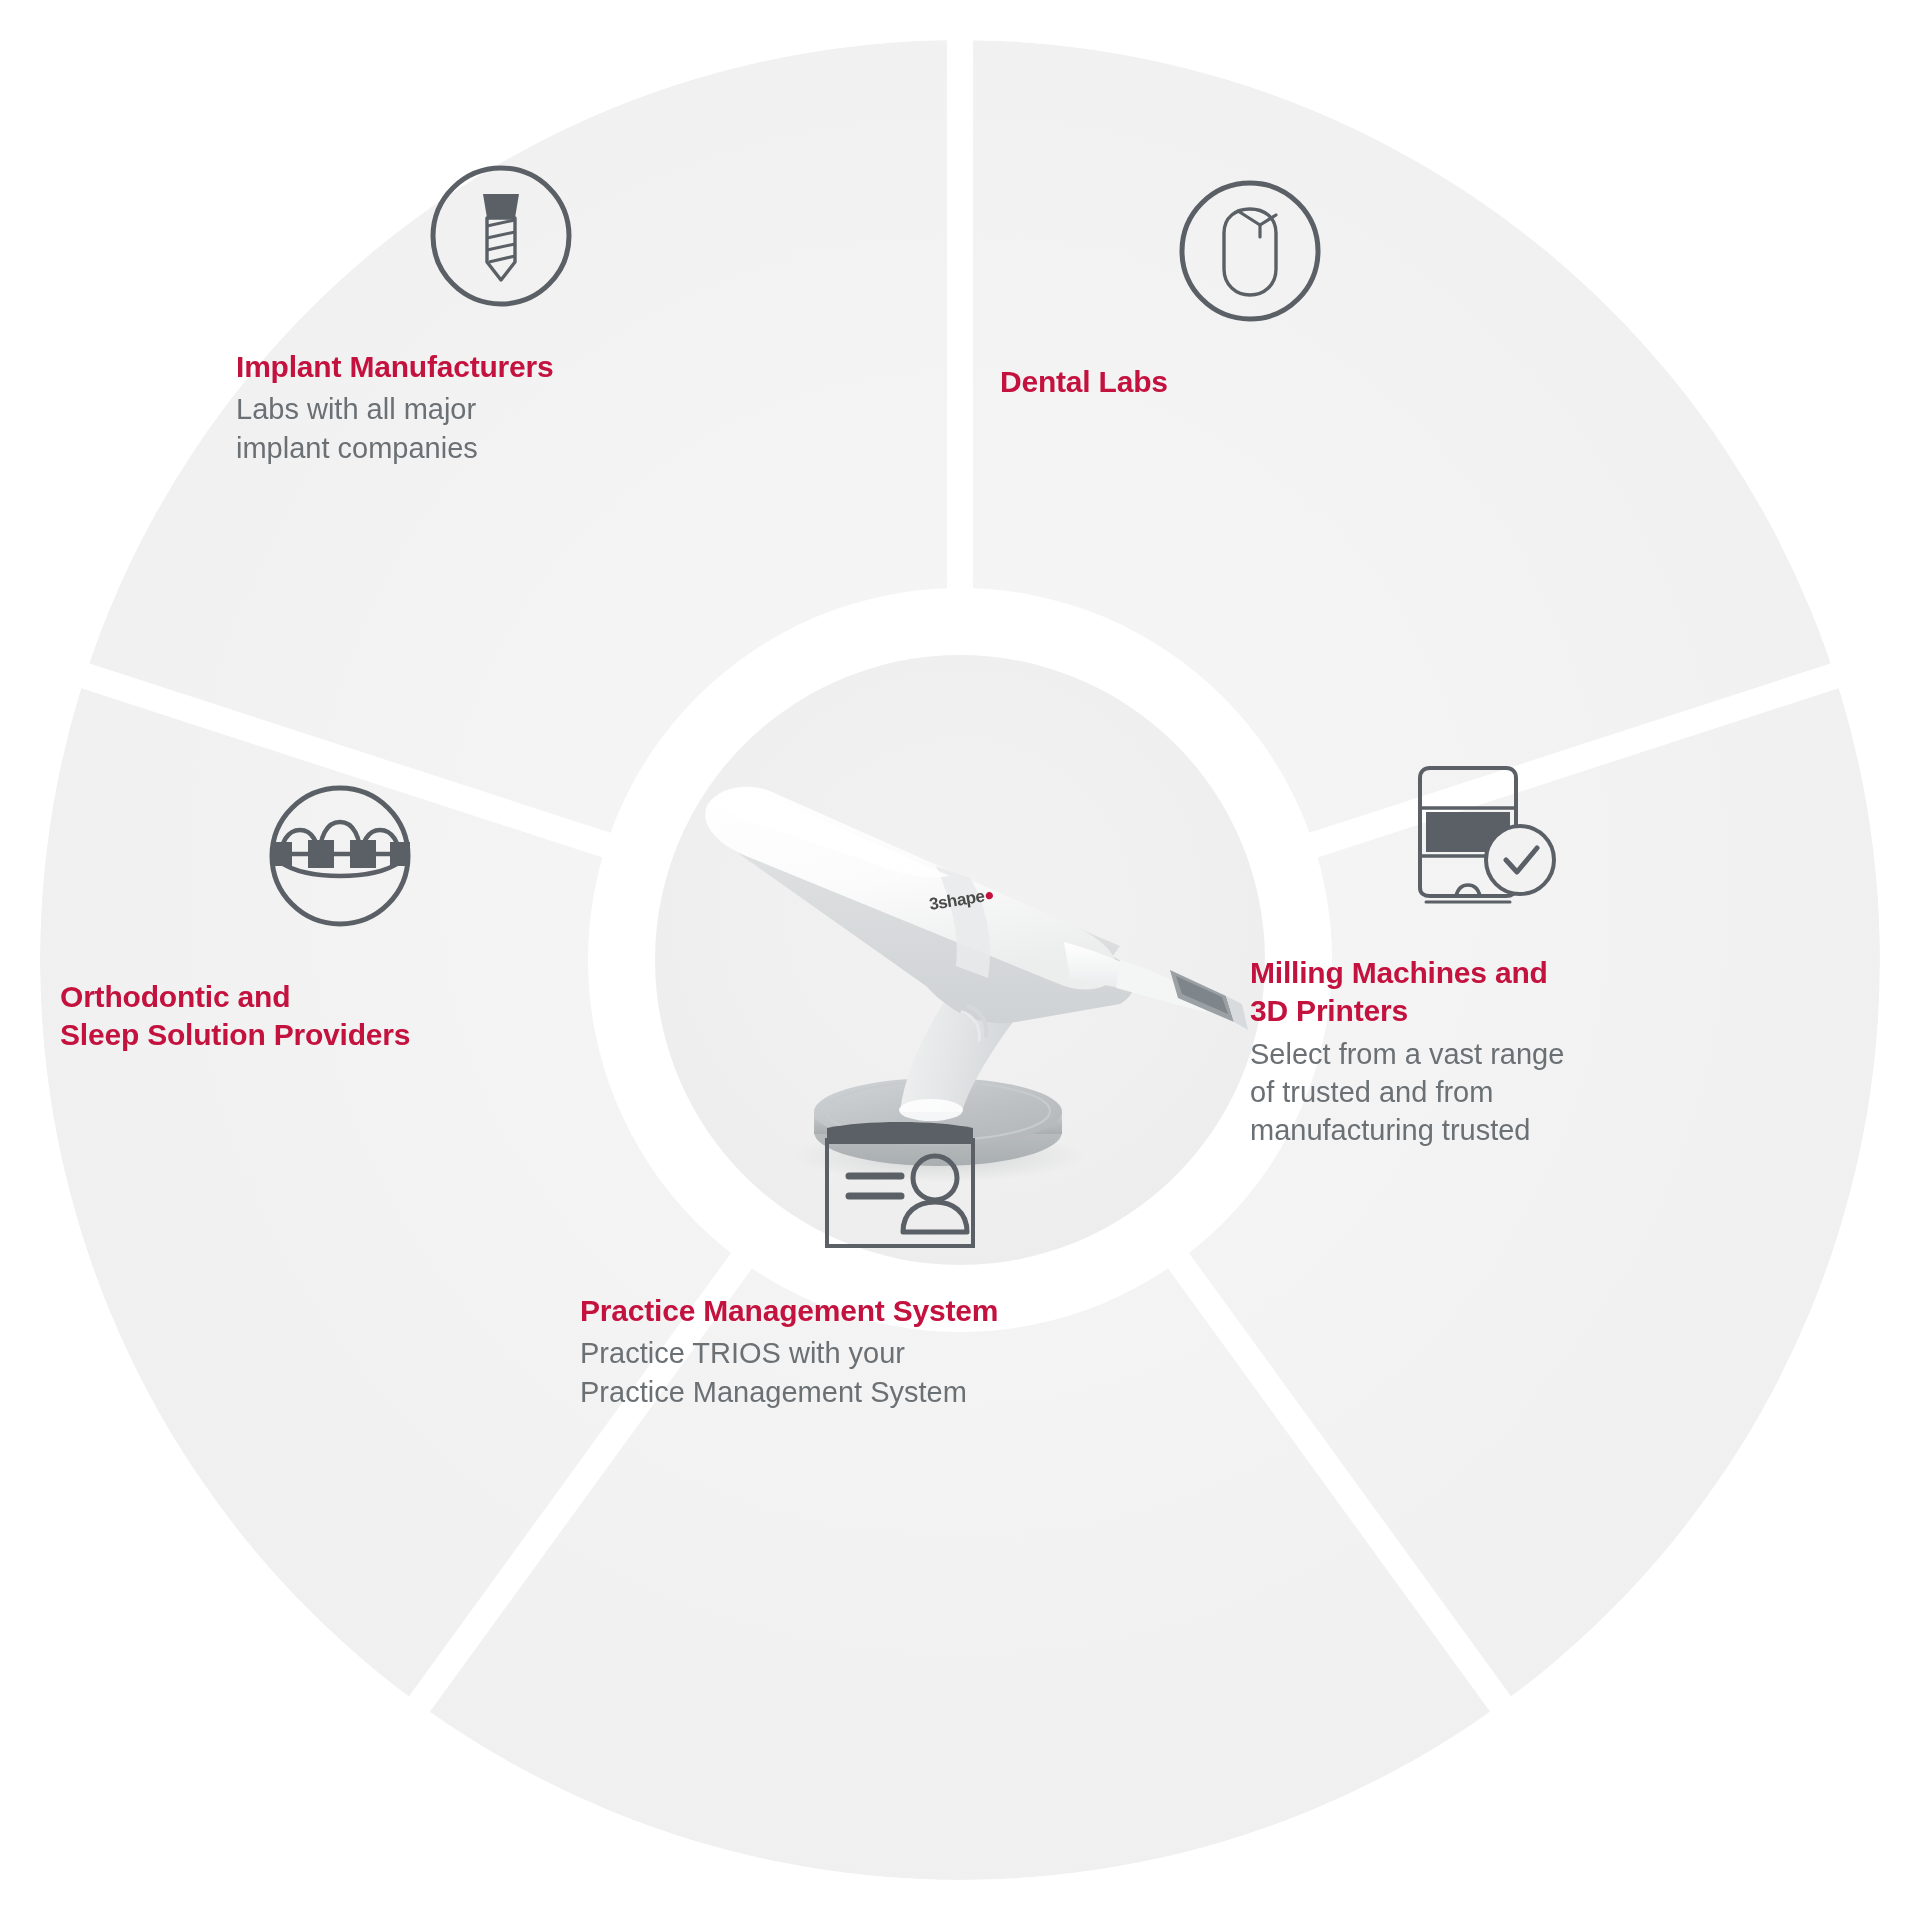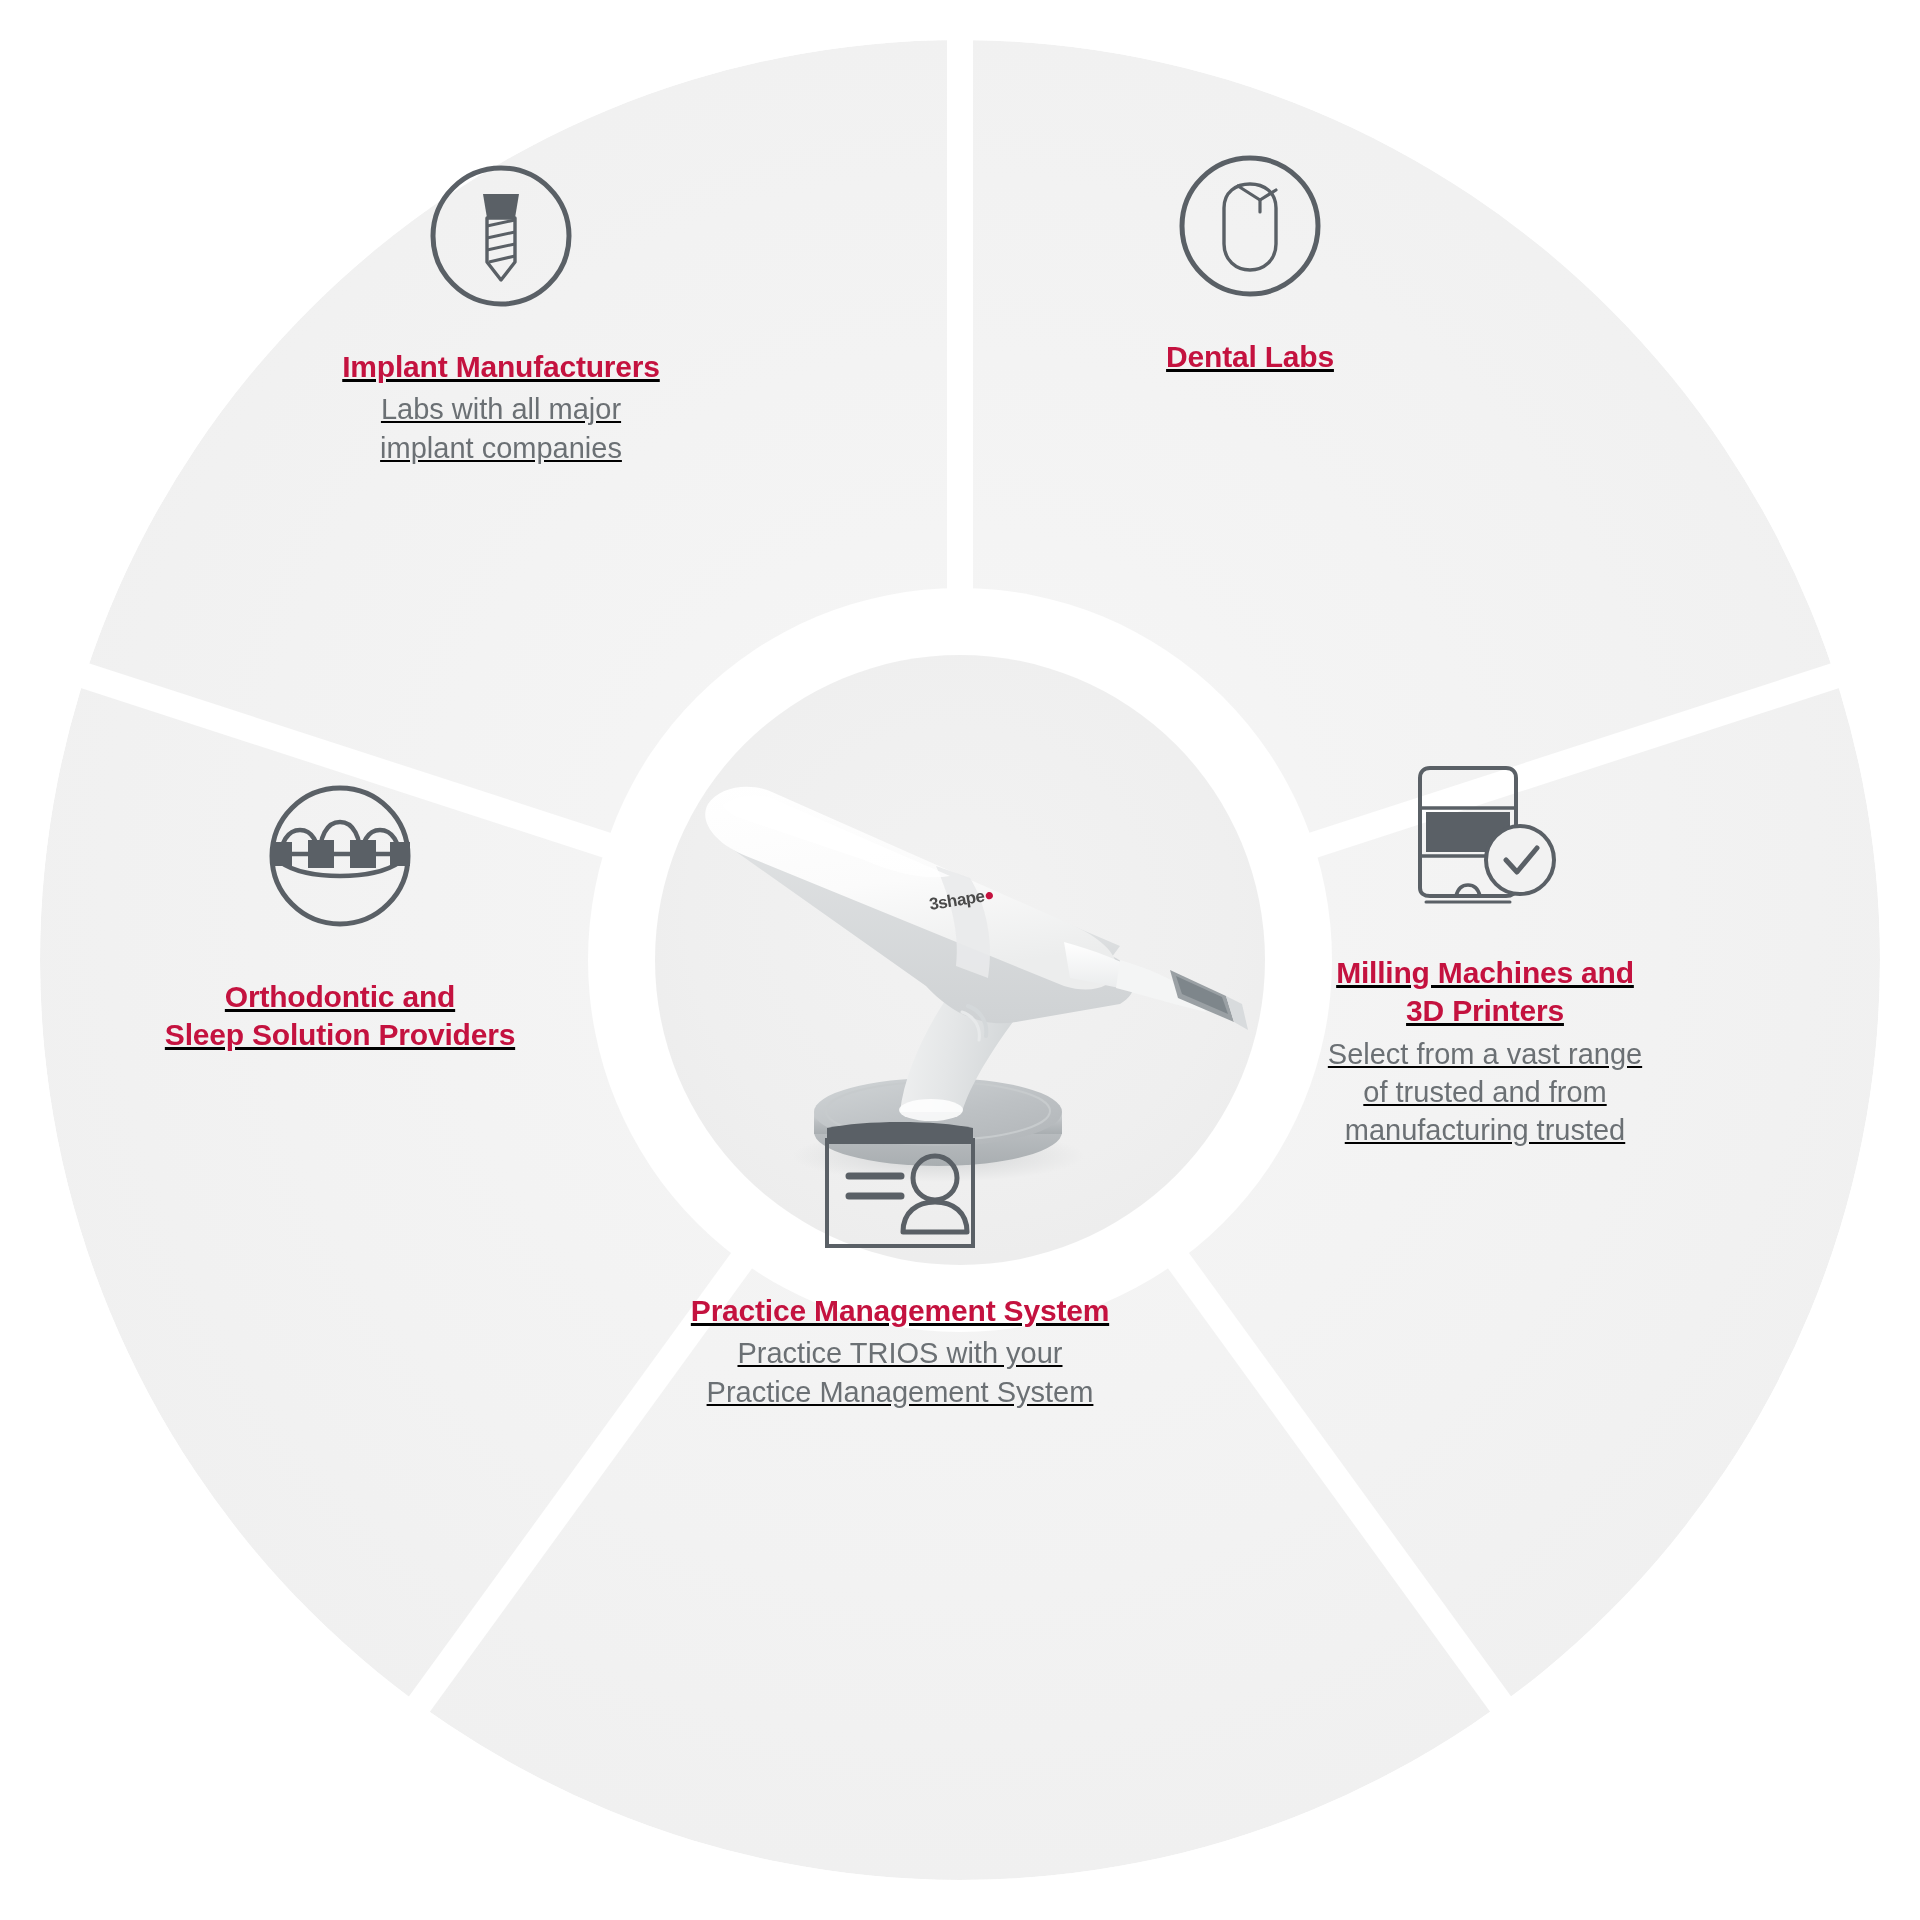--- a/index.html
+++ b/index.html
@@ -33,35 +33,35 @@
   .scanner svg{display:block;width:100%;height:100%;}
   .brand{
     position:absolute;left:279px;top:130px;
     font-size:17px;font-weight:bold;color:#4a4a4a;
     letter-spacing:-.5px;transform:rotate(-9deg);
     white-space:nowrap;
   }
   .brand .dot{color:#c4123f;}
 
   
-  .seg{position:absolute;text-align:center;text-decoration:underline;}
+  .seg{position:absolute;text-align:left;}
   .icon-wrap{display:flex;justify-content:center;align-items:center;}
   .icon-wrap svg{display:block;}
   .seg h3{
     margin:0;color:#c4123f;font-weight:bold;
     font-size:30px;line-height:1.28;letter-spacing:-.2px;
   }
   .seg p{
     margin:4px 0 0 0;color:#6b7074;
     font-size:29px;line-height:1.32;font-weight:normal;
   }
 
   
   #seg-implant   {left:236px;  top:162px;  width:530px;}
-  #seg-labs      {left:1000px; top:152px;  width:500px;}
+  #seg-labs      {left:1000px; top:177px;  width:500px;}
   #seg-milling   {left:1250px; top:760px;  width:470px;}
   #seg-pms       {left:580px;  top:1110px; width:640px;}
   #seg-ortho     {left:60px;   top:780px;  width:560px;}
 
   #seg-implant .icon-wrap{margin-bottom:38px;}
   #seg-labs    .icon-wrap{margin-bottom:38px;}
   #seg-ortho   .icon-wrap{margin-bottom:46px;}
   #seg-milling .icon-wrap{margin-bottom:44px;}
   #seg-pms     .icon-wrap{margin-bottom:36px;}
 </style>

